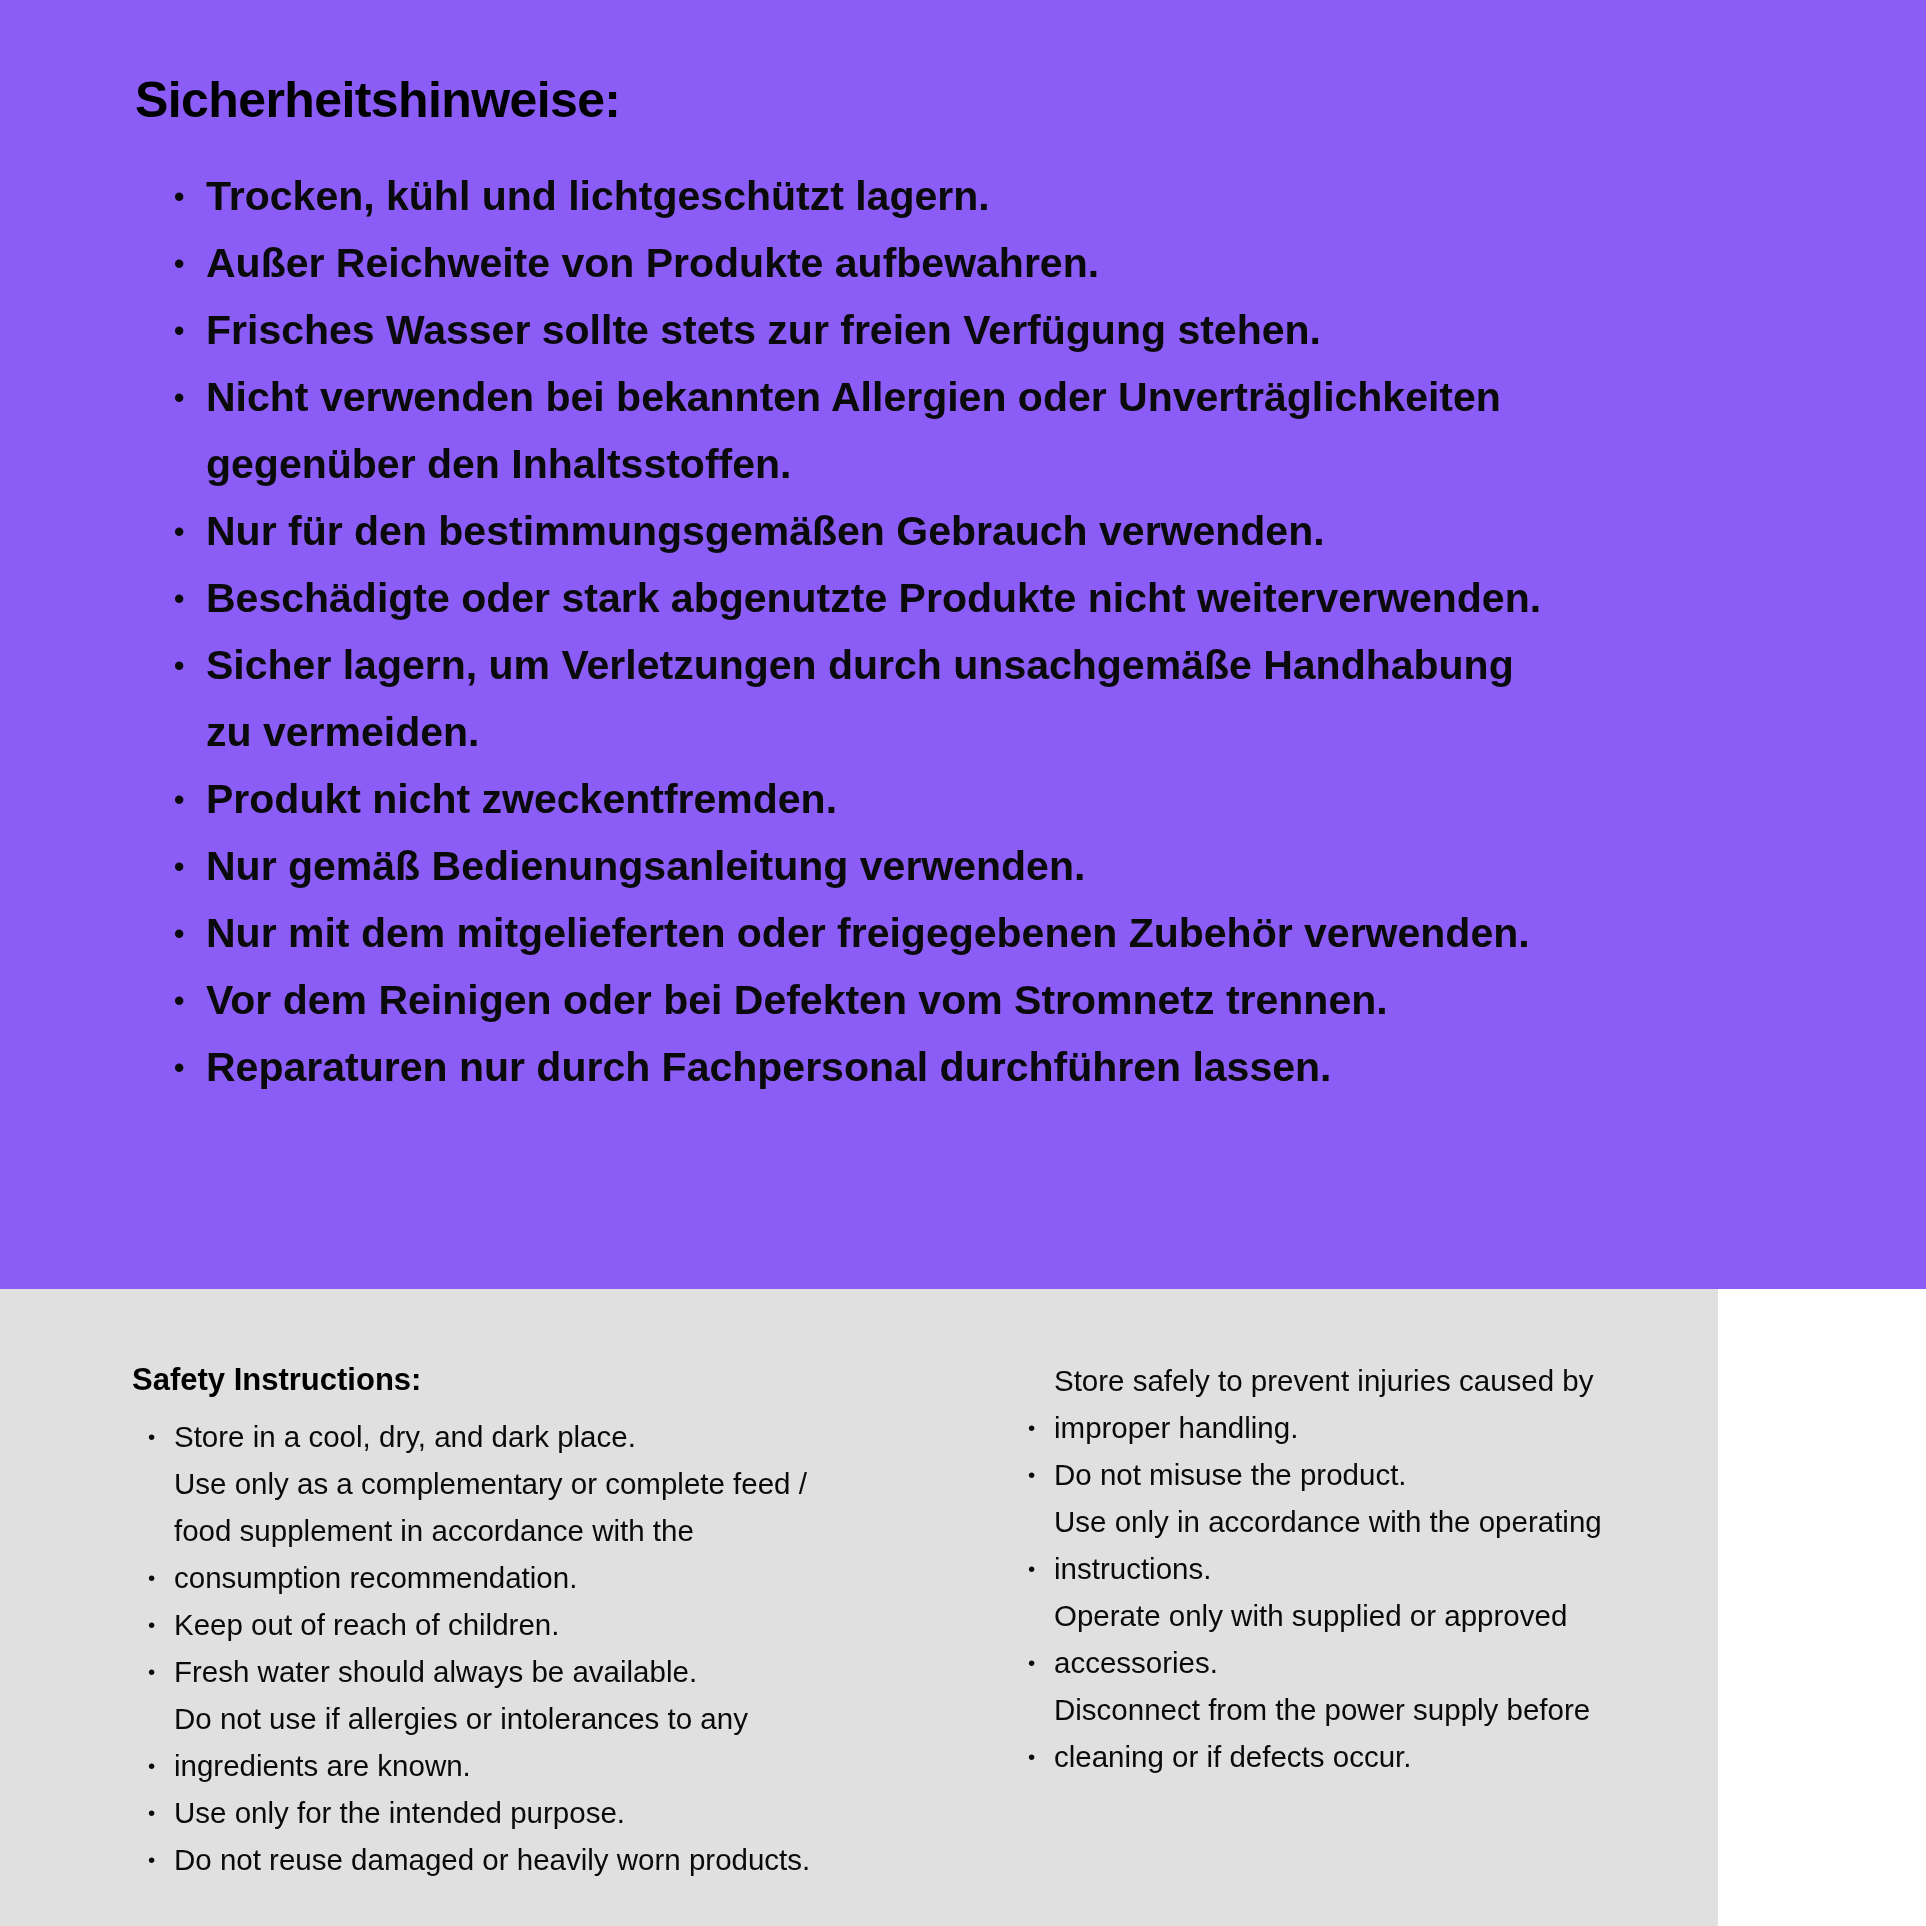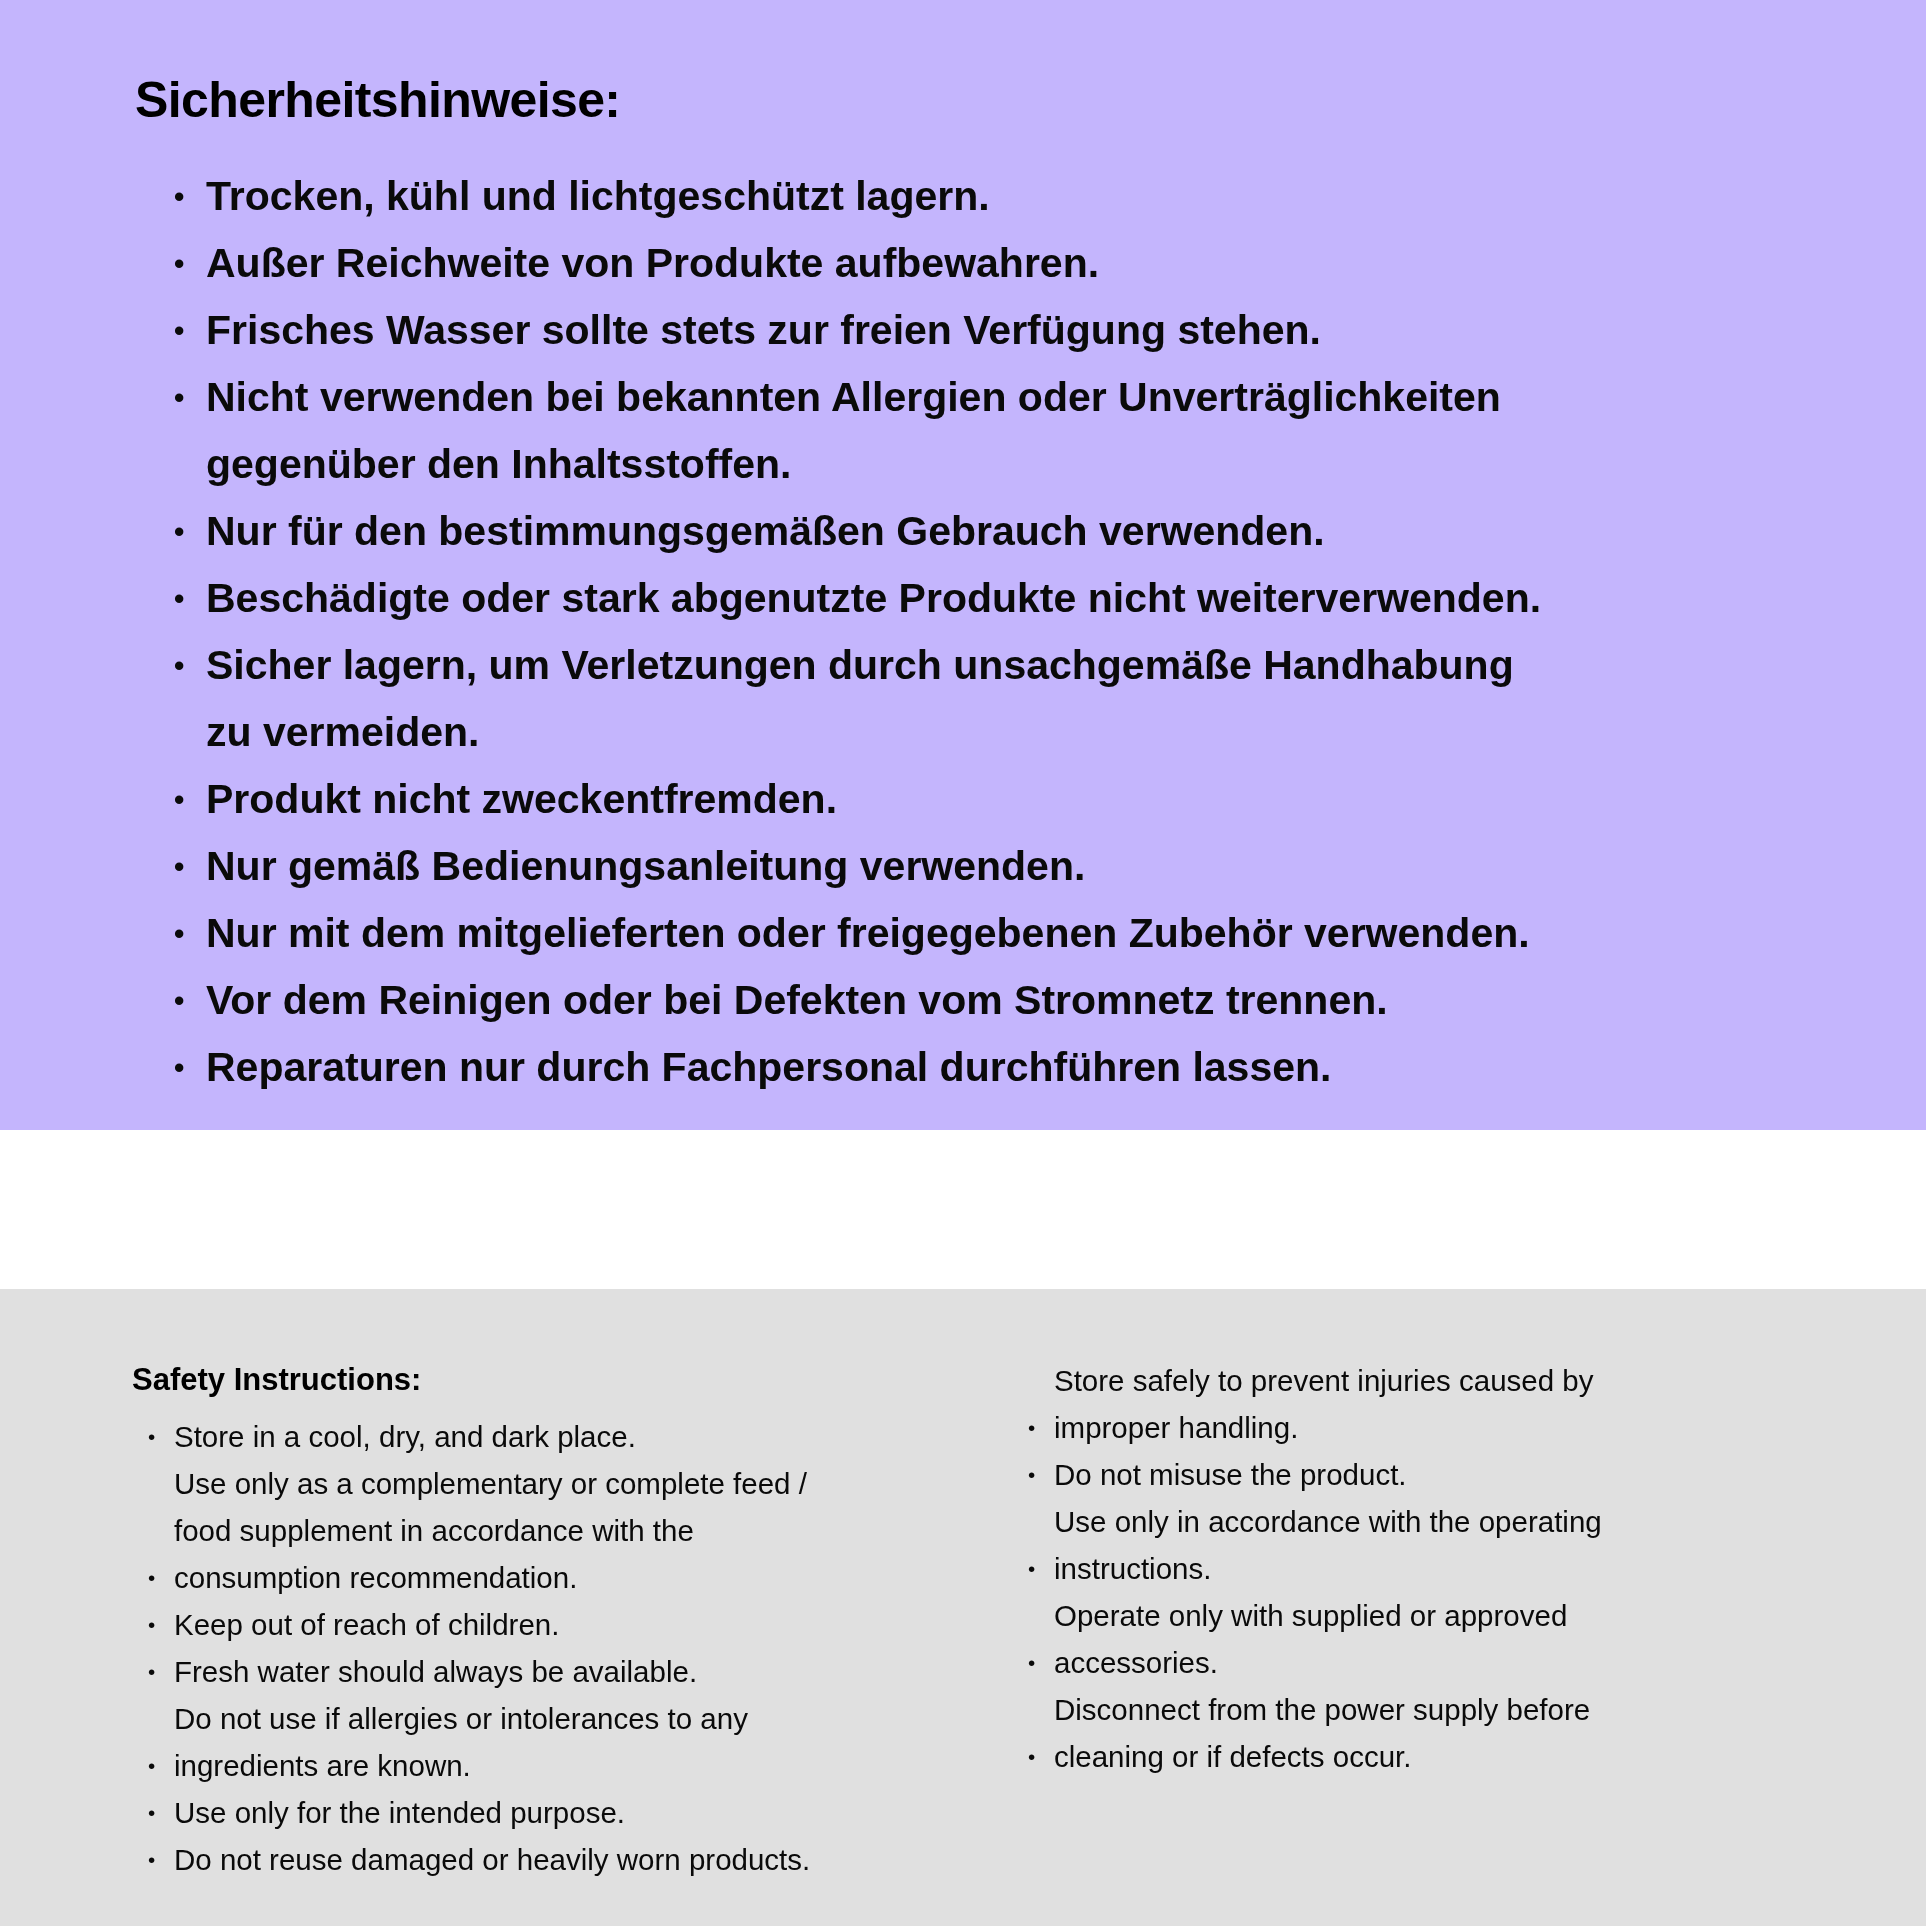--- a/index.html
+++ b/index.html
@@ -14,22 +14,22 @@
     font-family: "Liberation Sans", "DejaVu Sans", sans-serif;
     color: #0a0a0a;
     -webkit-font-smoothing: antialiased;
   }
 
   
   .section-de {
     position: absolute;
     top: 0; left: 0;
     width: 1926px;
-    height: 1130px;
-    background: #c4b5fd;
+    height: 1289px;
+    background: #8b5cf6;
     box-sizing: border-box;
     padding: 71px 39px 0 135px;
   }
   .de-title {
     margin: 0 0 33px 0;
     font-size: 50px;
     line-height: 59px;
     font-weight: 700;
     letter-spacing: -0.6px;
     color: #000000;
@@ -56,21 +56,21 @@
     line-height: 67px;
   }
   .li-text {
     white-space: pre-line;
   }
 
   
   .section-en {
     position: absolute;
     top: 1289px; left: 0;
-    width: 1926px;
+    width: 1718px;
     height: 638px;
     background: #e0e0e0;
     box-sizing: border-box;
     padding: 68px 35px 0 132px;
     display: flex;
   }
   .en-col-left {
     width: 864px;
     margin-right: 32px;
     flex: none;

